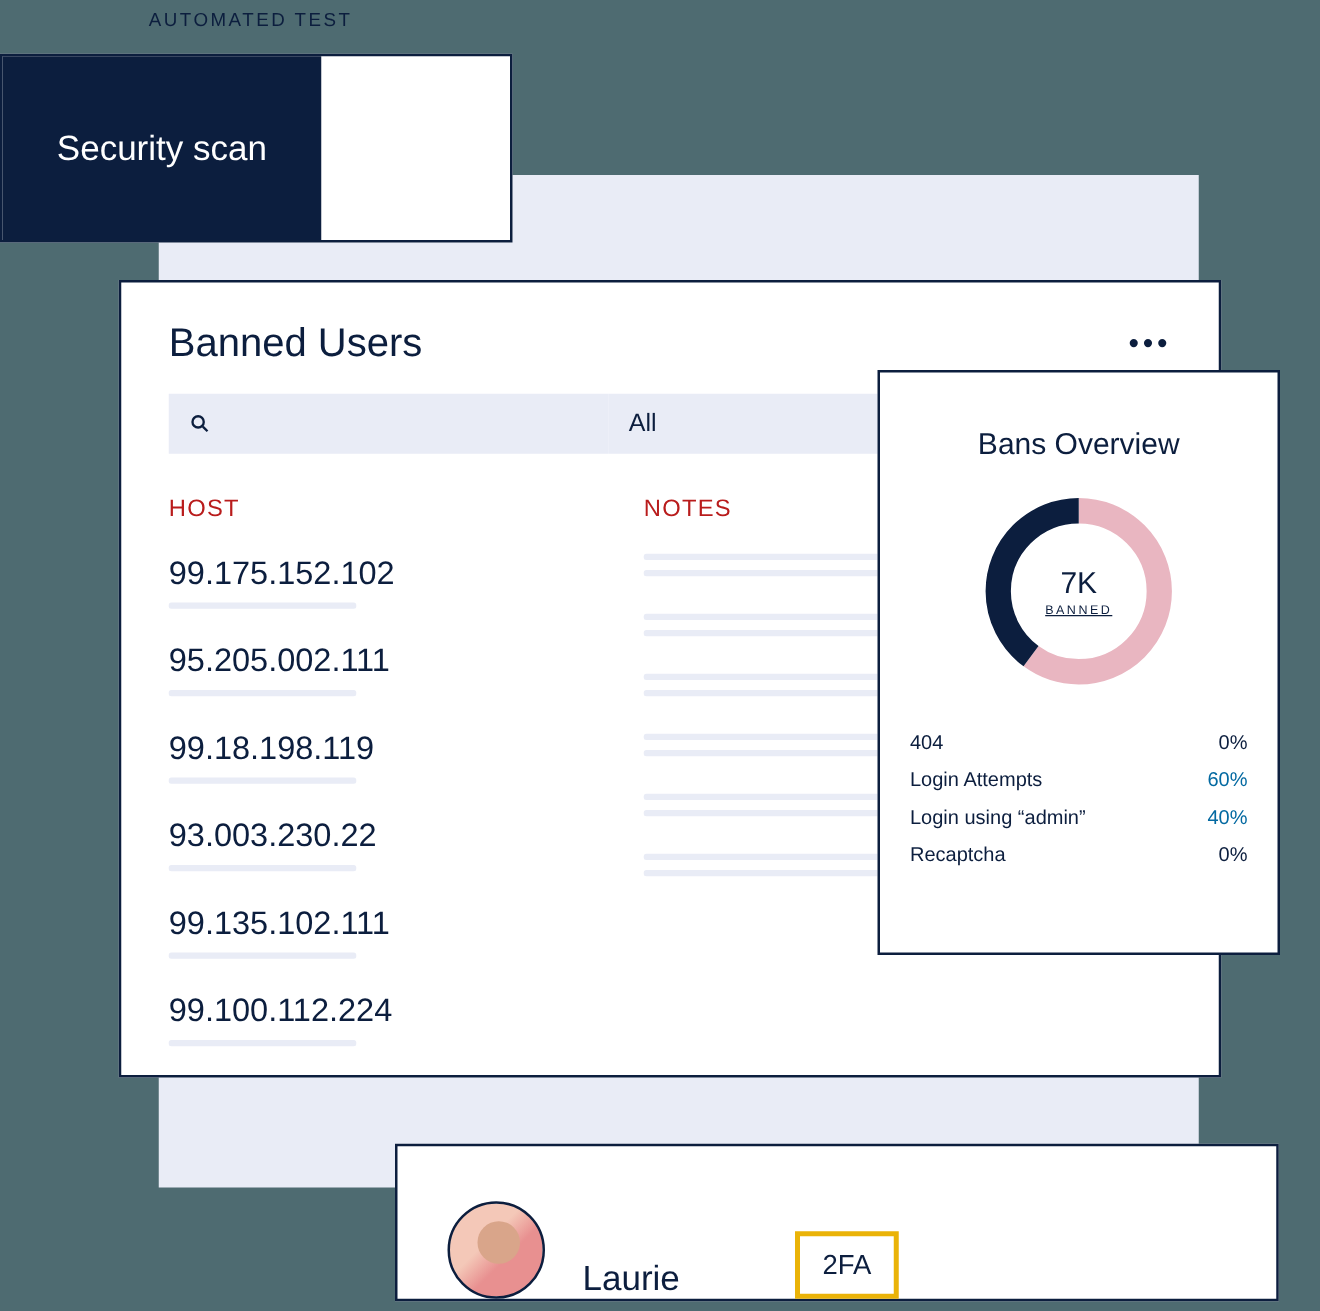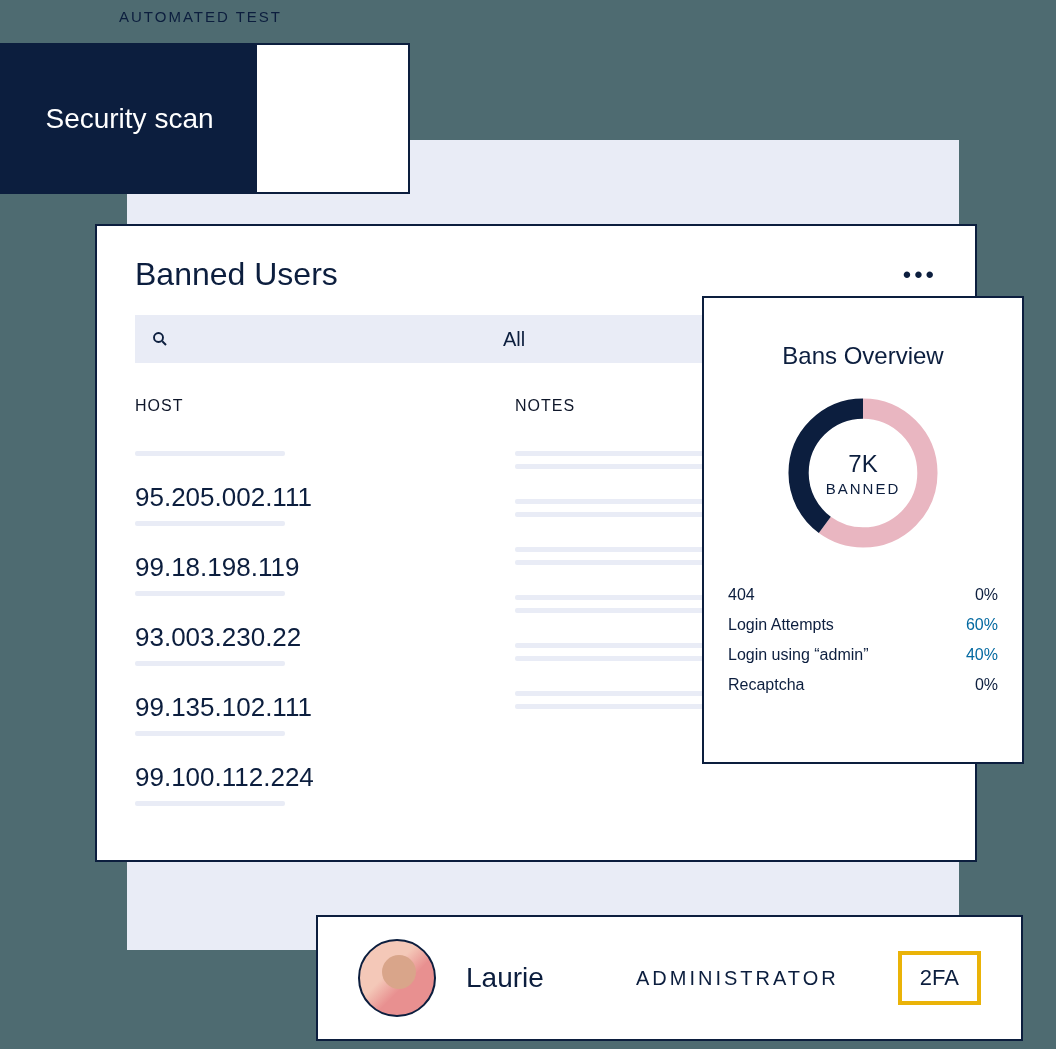--- a/index.html
+++ b/index.html
@@ -56,48 +56,48 @@
   padding: 0 16px;
   font-size: 20px;
 }
 .search-box { width: 352px; }
 .filter-select { width: 395px; }
 .search-box svg { width: 18px; height: 18px; }
 .columns { display: flex; gap: 28px; margin-top: 34px; }
 .col { flex: 0 0 auto; }
 .col.host { width: 352px; }
 .col.notes { width: 395px; }
-.col-head { font-size: 16px; letter-spacing: 1px; color: #0f172a; margin-bottom: 36px; }
+.col-head { font-size: 19px; letter-spacing: 1px; color: #b91c1c; margin-bottom: 24px; }
 .host-item { font-size: 26px; margin-bottom: 8px; }
 .host-under { height: 5px; width: 150px; background: #e9ecf6; border-radius: 2px; margin-bottom: 26px; }
 .note-lines { margin-bottom: 30px; }
 .note-line { height: 5px; background: #e9ecf6; border-radius: 2px; margin-bottom: 8px; }
 .note-line.l1 { width: 230px; }
 .note-line.l2 { width: 200px; }
 .bans-card {
   top: 296px; left: 702px;
   width: 322px; height: 468px;
   padding: 44px 24px;
 }
 .bans-title { font-size: 24px; text-align: center; font-weight: 500; margin-bottom: 18px; }
 .donut-wrap { display: flex; justify-content: center; margin-bottom: 28px; }
 .donut { position: relative; width: 170px; height: 170px; }
 .donut svg { width: 170px; height: 170px; transform: rotate(-90deg); }
 .donut-center {
   position: absolute; top: 0; left: 0; width: 100%; height: 100%;
   display: flex; flex-direction: column; align-items: center; justify-content: center;
 }
 .donut-big { font-size: 24px; font-weight: 500; }
-.donut-sub { font-size: 15px; letter-spacing: 2px; margin-top: 2px; }
+.donut-sub { font-size: 10px; letter-spacing: 2px; margin-top: 2px; text-decoration: underline; }
 .stat-row { display: flex; justify-content: space-between; font-size: 16px; margin-bottom: 12px; }
 .stat-row .pink { color: #0369a1; }
 .user-card {
   top: 915px; left: 316px;
   width: 707px; height: 126px;
-  display: flex; align-items: center;
+  display: flex; align-items: flex-end;
   padding: 0 40px;
   gap: 30px;
 }
 .avatar {
   width: 78px; height: 78px; border-radius: 50%;
   border: 2px solid #0c1e3e;
   background: linear-gradient(135deg, #f4c8b8 40%, #e89090 60%);
   position: relative; overflow: hidden;
 }
 .avatar::after {
@@ -142,20 +142,21 @@
         </svg>
     </div>
     <div class="filter-select">
       <span>All</span>
     </div>
   </div>
   <div class="columns">
     <div class="col host">
       <div class="col-head">HOST</div>
       <div id="hosts-container">
+          <div class="host-item">99.175.152.102</div>
           <div class="host-under"></div>
           <div class="host-item">95.205.002.111</div>
           <div class="host-under"></div>
           <div class="host-item">99.18.198.119</div>
           <div class="host-under"></div>
           <div class="host-item">93.003.230.22</div>
           <div class="host-under"></div>
           <div class="host-item">99.135.102.111</div>
           <div class="host-under"></div>
           <div class="host-item">99.100.112.224</div>
@@ -224,15 +225,14 @@
       <div class="stat-row">
         <span>Recaptcha</span>
         <span>0%</span>
       </div>
     </div>
 </div>
 
 <div class="card user-card">
   <div class="avatar"></div>
   <div class="user-name">Laurie</div>
-  <div class="user-role">ADMINISTRATOR</div>
   <div class="twofa">2FA</div>
 </div>
 
 </body></html>

